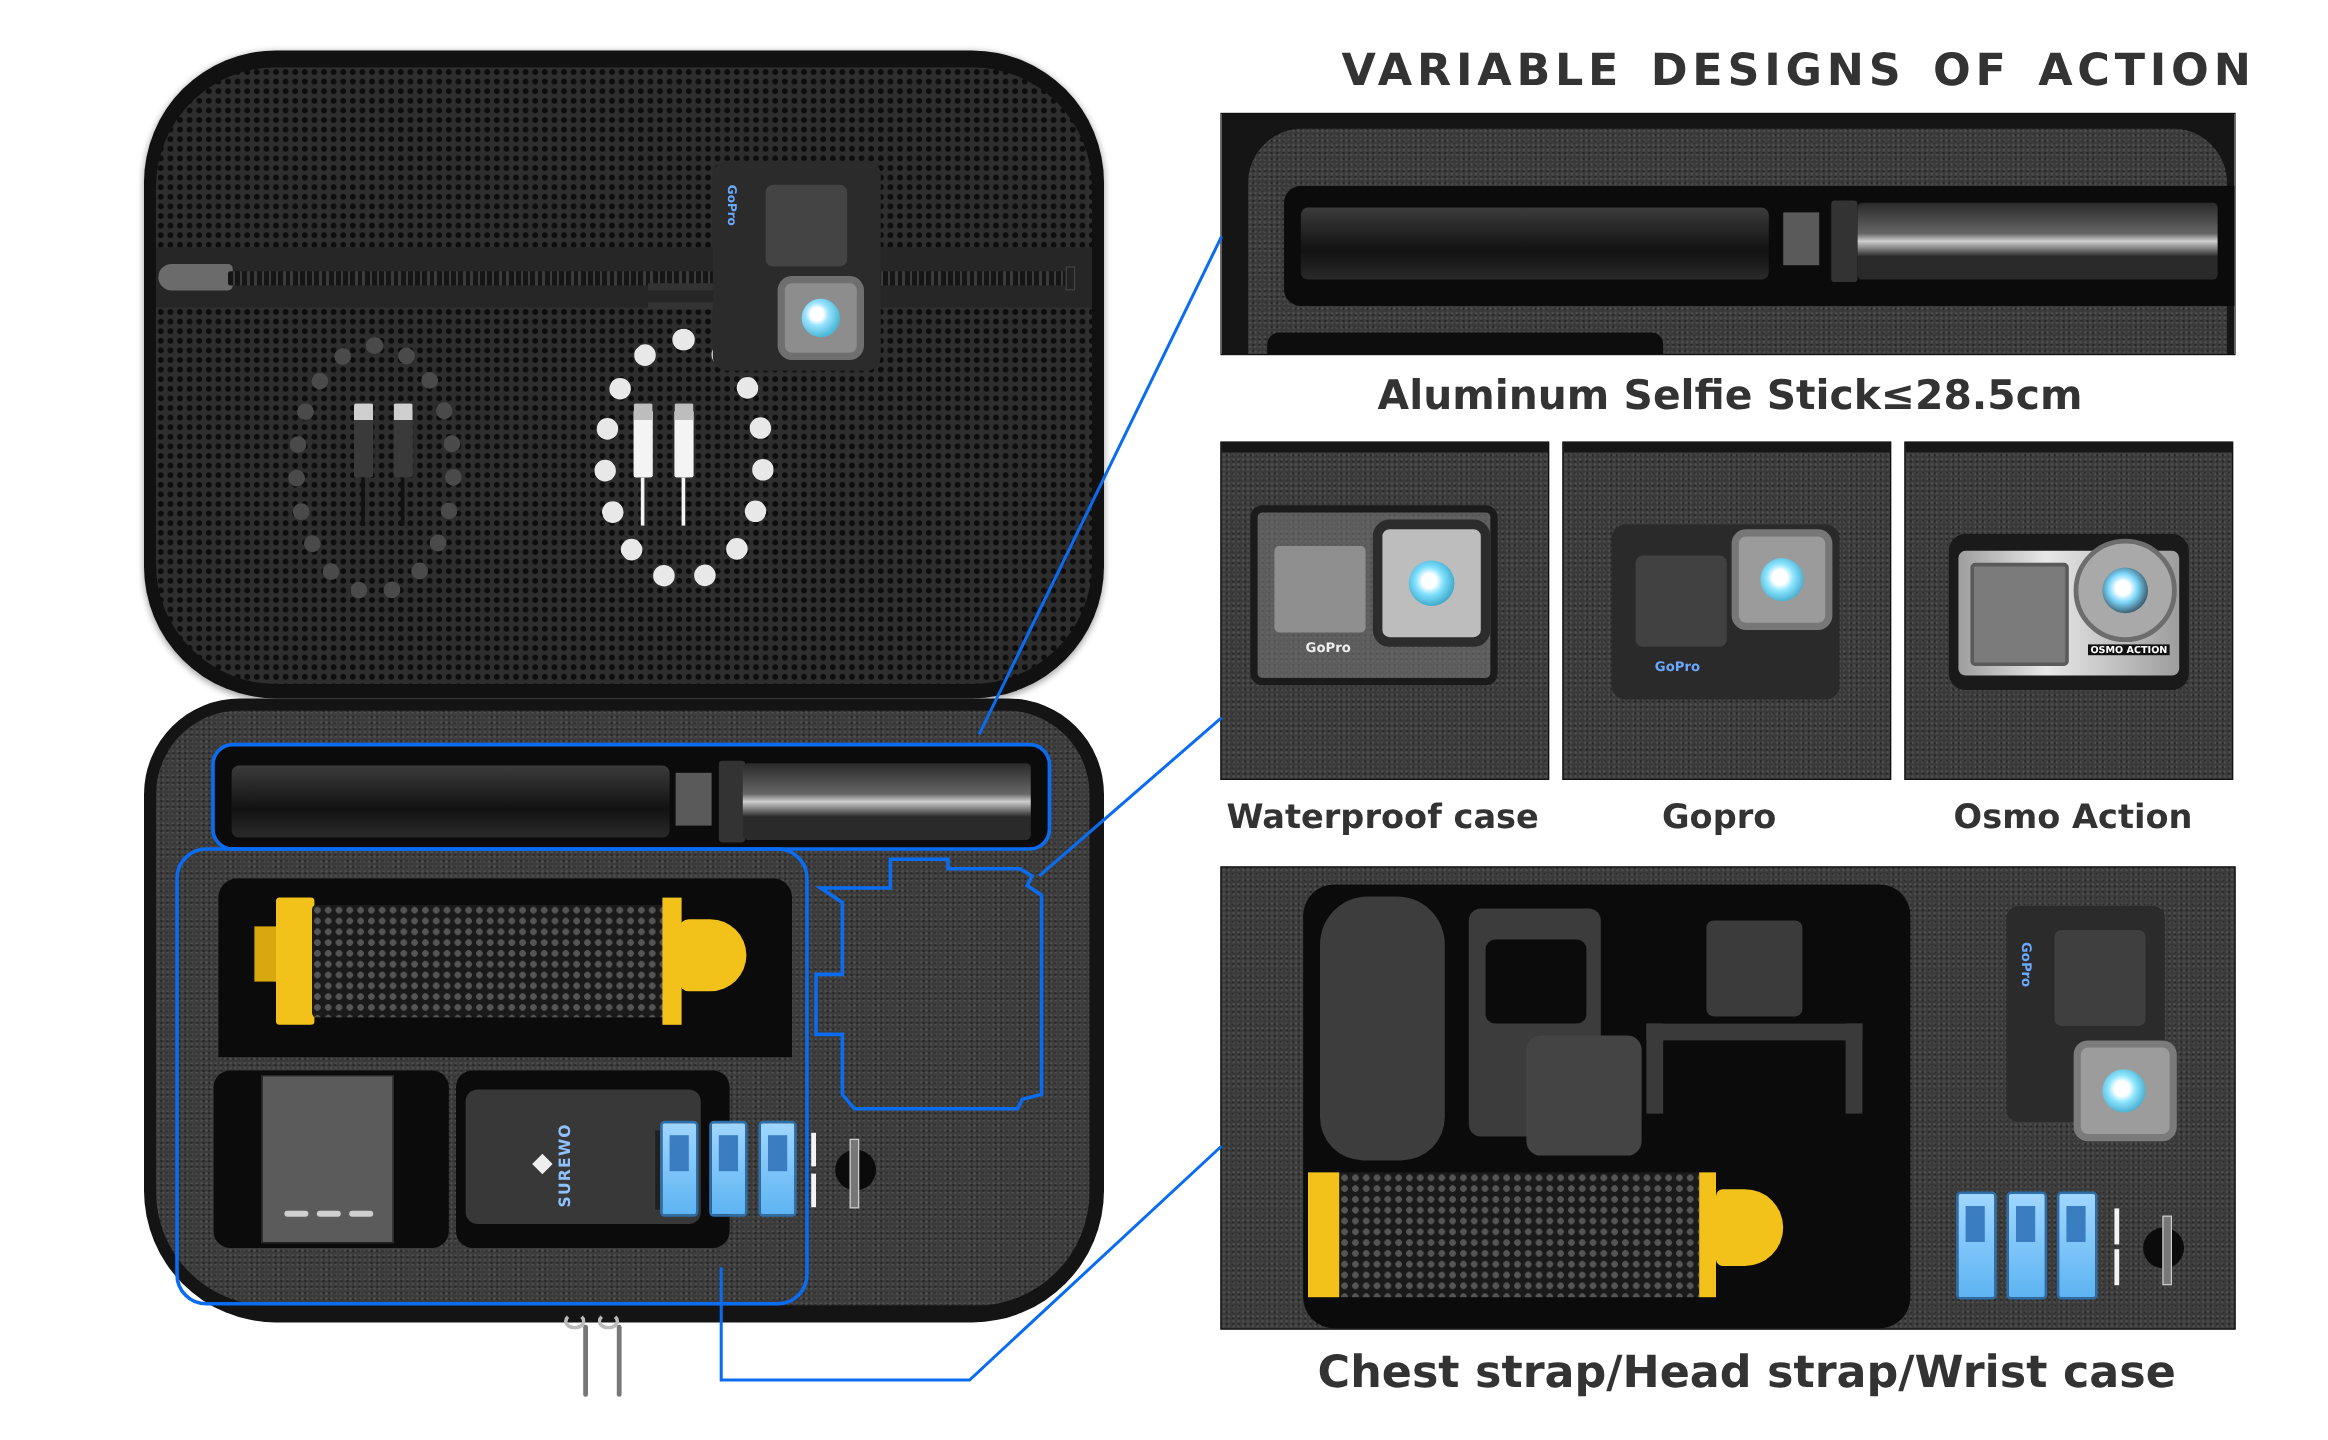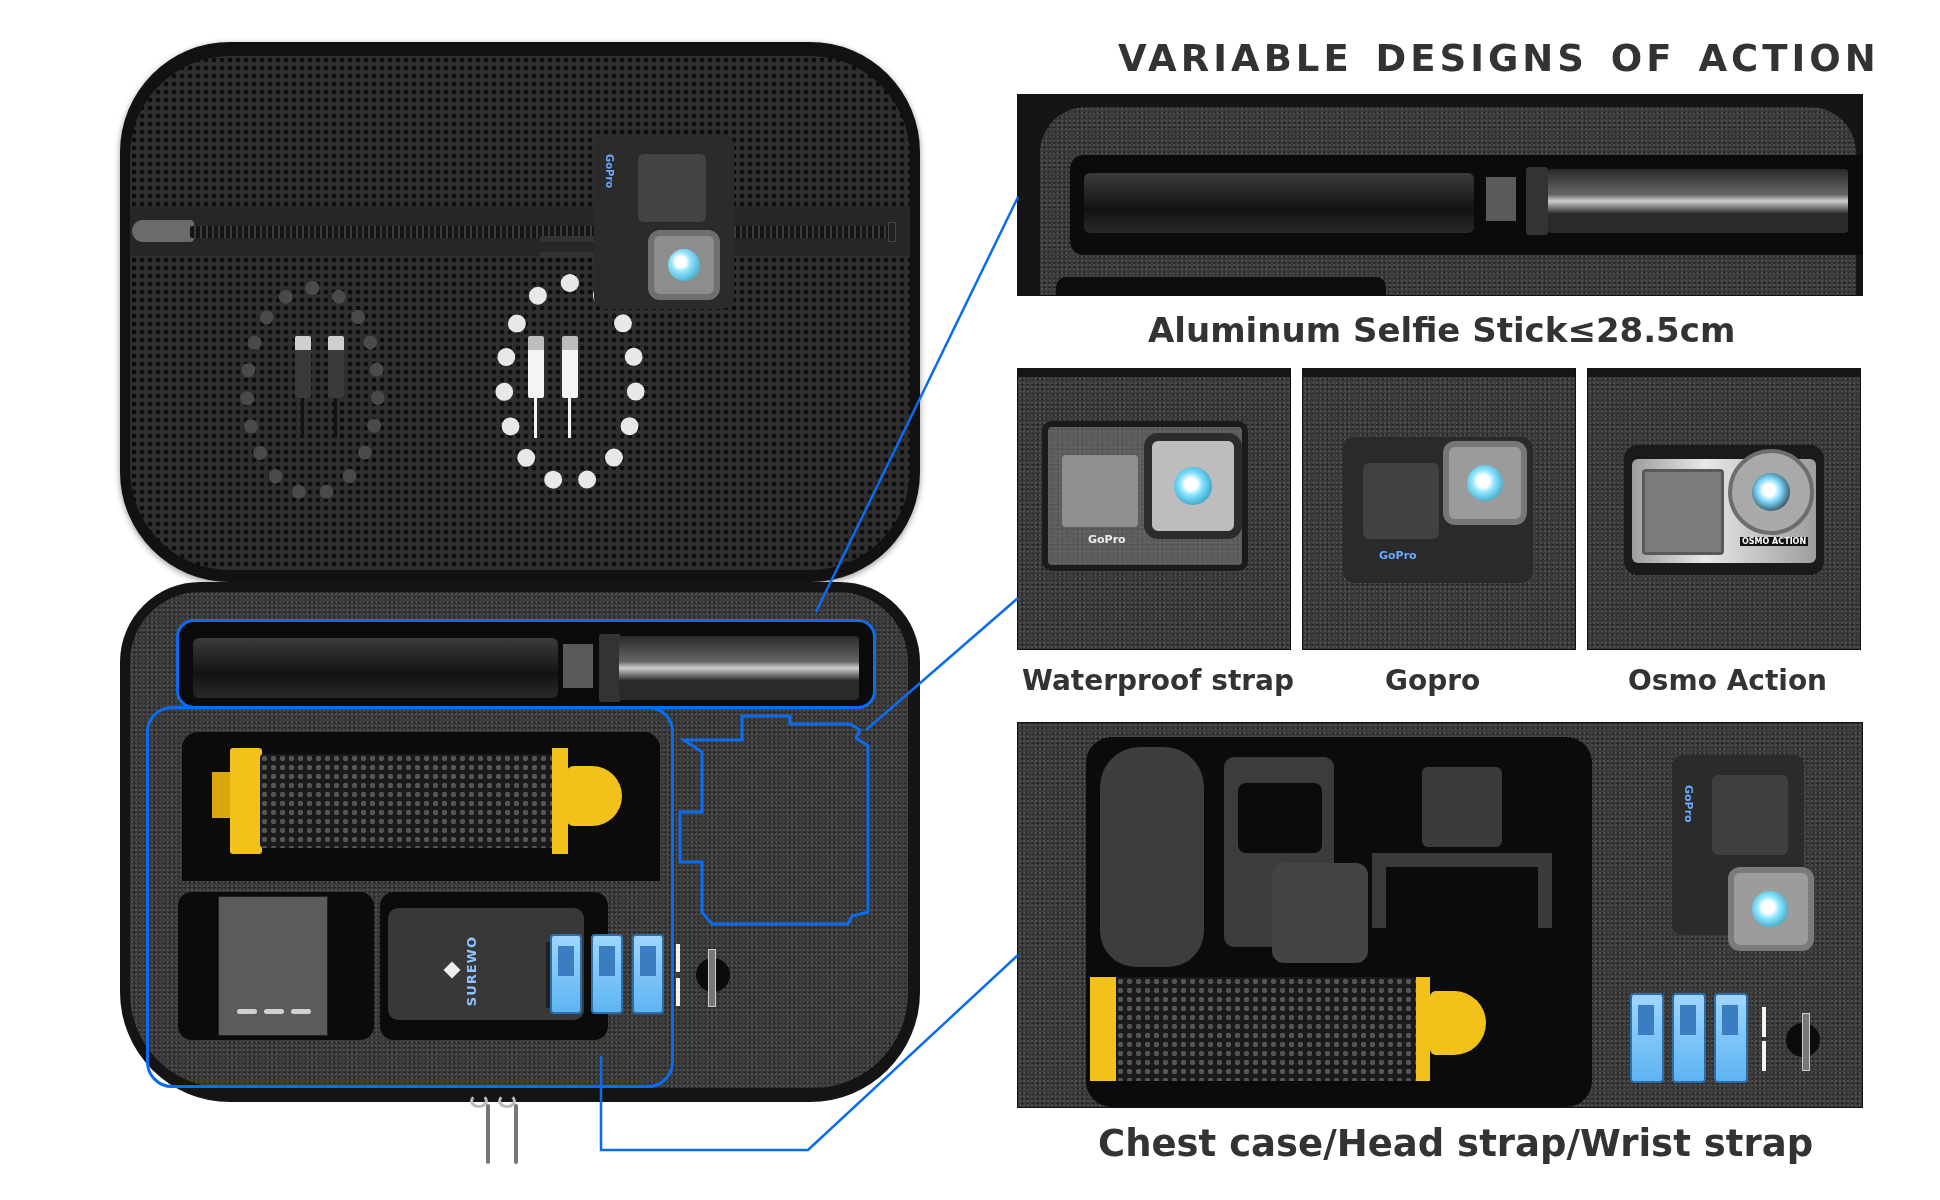--- a/index.html
+++ b/index.html
@@ -277,21 +277,21 @@
   <div class="edge"></div>
   <div class="osmo-body">
     <div class="osmo-face">
       <div class="osmo-screen"></div>
       <div class="osmo-lens"></div>
       <div class="osmo-label">OSMO ACTION</div>
     </div>
   </div>
 </div>
 
-<div class="abs caption" style="left:1022px;top:664px;font-size:28px;">Waterproof strap</div>
+<div class="abs caption" style="left:1022px;top:664px;font-size:28px;">Waterproof case</div>
 <div class="abs caption" style="left:1385px;top:664px;font-size:28px;">Gopro</div>
 <div class="abs caption" style="left:1628px;top:664px;font-size:28px;">Osmo Action</div>
 
 <div class="abs panel panel-bottom foam">
   <div class="inset"></div>
   <div class="acc-clip"></div>
   <div class="acc-frame"></div>
   <div class="acc-cap"></div>
   <div class="acc-post"></div>
   <div class="acc-phone"></div>
@@ -303,19 +303,19 @@
     <div class="cam-vert-lens"></div>
   </div>
   <div class="battery" style="left:612px;top:270px;width:34px;height:90px;"></div>
   <div class="battery" style="left:654px;top:270px;width:34px;height:90px;"></div>
   <div class="battery" style="left:696px;top:270px;width:34px;height:90px;"></div>
   <div class="sd-slot" style="left:744px;top:284px;height:30px;"></div>
   <div class="sd-slot" style="left:744px;top:318px;height:30px;"></div>
   <div class="sd-disc" style="left:768px;top:300px;"></div>
   <div class="sd-card" style="left:784px;top:290px;"></div>
 </div>
-<div class="abs caption" style="left:1098px;top:1122px;font-size:37px;">Chest case/Head strap/Wrist strap</div>
+<div class="abs caption" style="left:1098px;top:1122px;font-size:37px;">Chest strap/Head strap/Wrist case</div>
 
 <svg class="leaders">
   <line x1="816" y1="612" x2="1018" y2="197" stroke="#0a6cf0" stroke-width="2.5"></line>
   <line x1="866" y1="730" x2="1018" y2="598" stroke="#0a6cf0" stroke-width="2.5"></line>
   <polyline points="601,1056 601,1150 808,1150 1018,955" fill="none" stroke="#0a6cf0" stroke-width="2.5"></polyline>
 </svg>
 
 </body></html>

